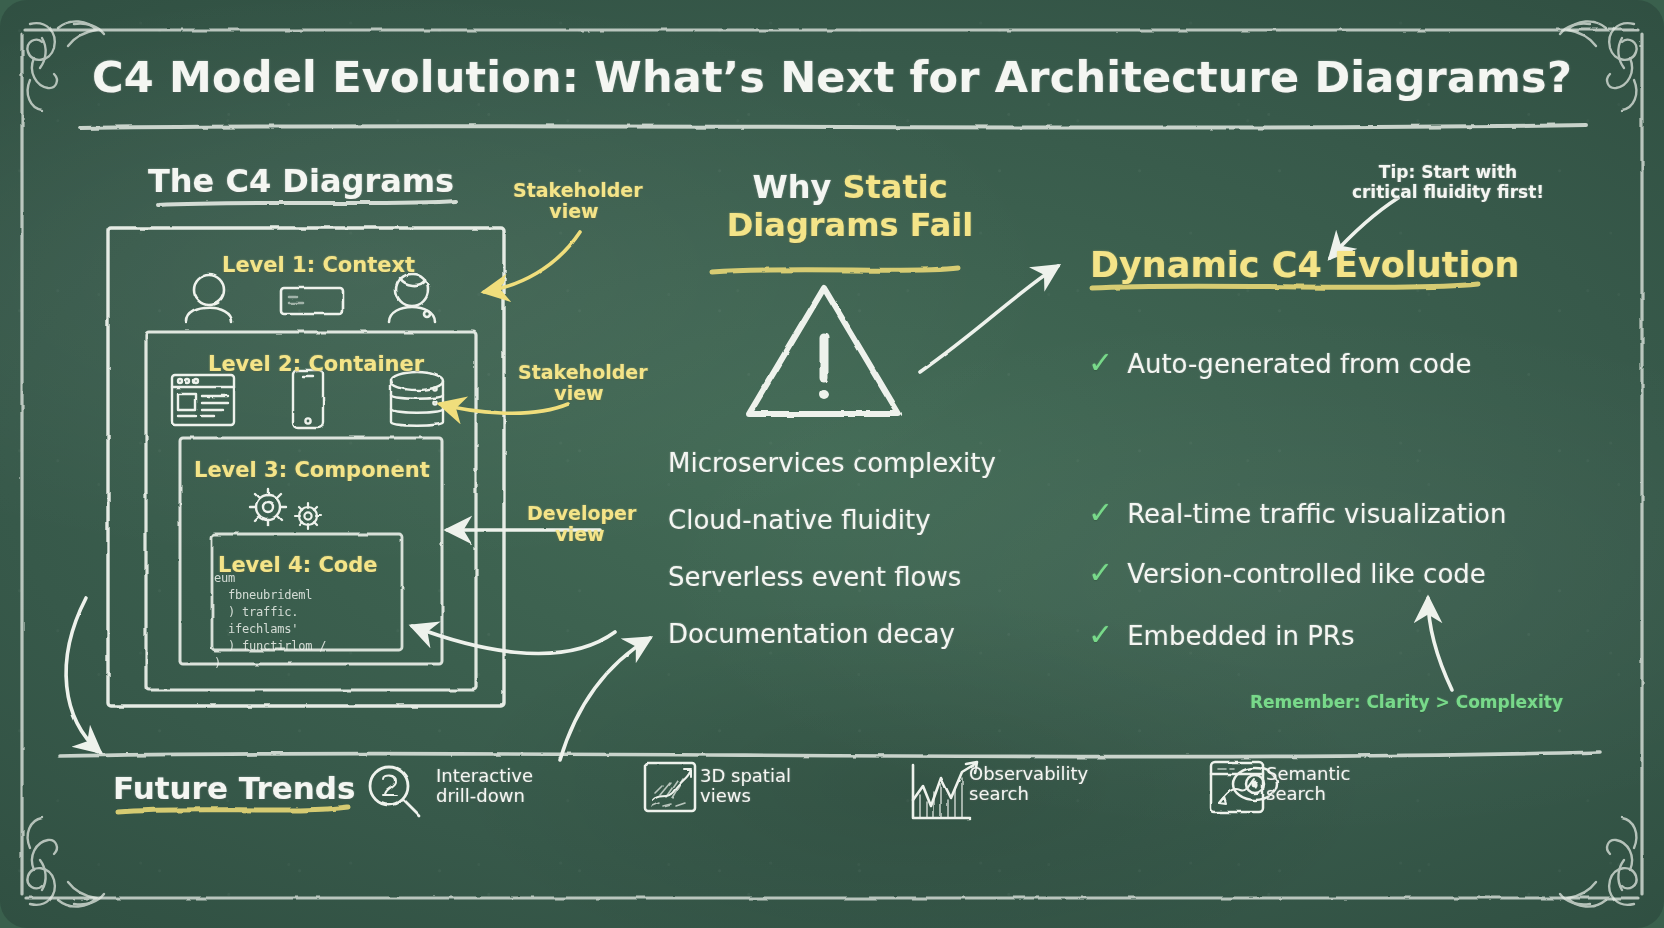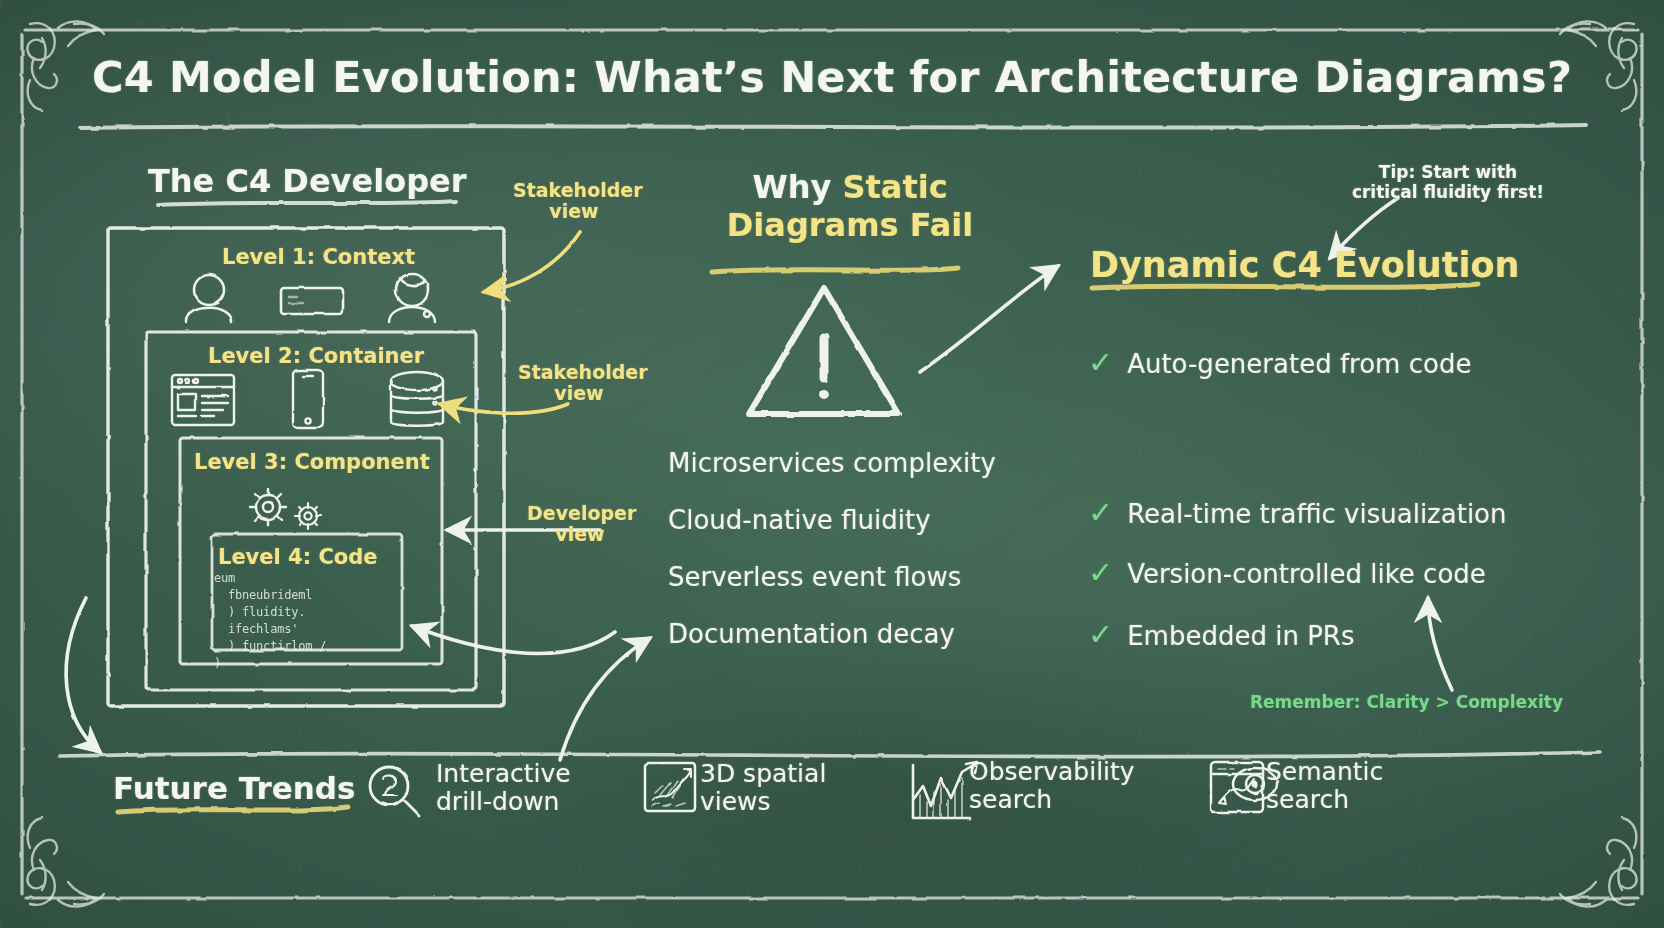--- a/index.html
+++ b/index.html
@@ -13,20 +13,21 @@
   
   #board {
     position: absolute;
     inset: 0;
     background:
       radial-gradient(ellipse 60% 45% at 22% 30%, rgba(255,255,255,0.055), rgba(255,255,255,0) 70%),
       radial-gradient(ellipse 55% 40% at 78% 62%, rgba(255,255,255,0.045), rgba(255,255,255,0) 72%),
       radial-gradient(ellipse 40% 30% at 55% 85%, rgba(0,0,0,0.10), rgba(0,0,0,0) 70%),
       radial-gradient(ellipse 90% 80% at 50% 50%, #436b56 0%, #37594a 55%, #2c4a3d 100%);
     overflow: hidden;
+    border-radius: 27px;
   }
   
   #board::before {
     content: "";
     position: absolute; inset: 0;
     background:
       linear-gradient(102deg, rgba(255,255,255,0.05) 0 2px, rgba(255,255,255,0) 2px 120px),
       linear-gradient(78deg, rgba(255,255,255,0.035) 0 3px, rgba(255,255,255,0) 3px 190px),
       linear-gradient(95deg, rgba(255,255,255,0.03) 0 1px, rgba(255,255,255,0) 1px 80px);
     mix-blend-mode: screen;
@@ -56,21 +57,21 @@
   
   #title {
     position: absolute; left: 0; right: 0; top: 52px;
     text-align: center;
     font-size: 43px; font-weight: 700; letter-spacing: .2px;
   }
 
   
   #hierarchy-title { position: absolute; left: 148px; top: 162px; font-size: 32px; font-weight: 700; }
 
-  .lvl-label { position: absolute; font-size: 21px; font-weight: 700; }
+  .lvl-label { position: absolute; font-size: 21px; font-weight: 700; margin-top: 8px; }
   #lbl-l1 { left: 222px; top: 245px; }
   #lbl-l2 { left: 208px; top: 344px; }
   #lbl-l3 { left: 194px; top: 450px; }
   #lbl-l4 { left: 218px; top: 545px; }
 
   .view-label { position: absolute; font-size: 19px; font-weight: 600; line-height: 1.12; text-align: center; }
   #view-1 { left: 513px; top: 180px; width: 122px; }
   #view-2 { left: 518px; top: 362px; width: 122px; }
   #view-3 { left: 527px; top: 503px; width: 106px; }
 
@@ -101,21 +102,21 @@
   #b-1 { left: 1088px; top: 498px; }
   #b-2 { left: 1088px; top: 558px; }
   #b-3 { left: 1088px; top: 620px; }
 
   #remember { position: absolute; left: 1250px; top: 692px; font-size: 17px; font-weight: 600; }
 
   
   #future-title { position: absolute; left: 113px; top: 770px; font-size: 31px; font-weight: 700; }
 
   .trend { position: absolute; display: flex; align-items: center; gap: 14px; }
-  .trend .tlabel { font-size: 25px; line-height: 1.1; }
+  .trend .tlabel { font-size: 18px; line-height: 1.1; }
   .trend .ticon { width: 52px; height: 52px; flex: 0 0 52px; }
   #t-0 { left: 370px; top: 760px; }
   #t-1 { left: 634px; top: 760px; }
   #t-2 { left: 903px; top: 758px; align-items: center; }
   #t-3 { left: 1200px; top: 758px; }
 
   
   .flourish { position: absolute; width: 120px; height: 110px; opacity: .9; }
   #fl-tl { left: 12px; top: 8px; }
   #fl-tr { right: 12px; top: 8px; transform: scaleX(-1); }
@@ -319,31 +320,31 @@
       <path d="M46,20 C58,10 76,12 84,22 C72,24 62,30 56,38"></path>
       <path d="M62,16 C74,14 86,18 92,26"></path>
       <path d="M22,50 C16,64 24,78 36,80 C44,81 48,72 42,66"></path>
       <path d="M18,72 C12,86 18,100 30,102"></path>
       <path d="M30,30 C36,40 34,52 28,60"></path>
     </g>
   </svg>
 
   <div id="title" class="chalk-w">C4 Model Evolution: What’s Next for Architecture Diagrams?</div>
 
-  <div id="hierarchy-title" class="chalk-w">The C4 Developer</div>
+  <div id="hierarchy-title" class="chalk-w">The C4 Diagrams</div>
 
   <div class="lvl-label chalk-y" id="lbl-l1">Level 1: Context</div>
   <div class="lvl-label chalk-y" id="lbl-l2">Level 2: Container</div>
   <div class="lvl-label chalk-y" id="lbl-l3">Level 3: Component</div>
   <div class="lvl-label chalk-y" id="lbl-l4">Level 4: Code</div>
 
   <div id="code-lines">
     <div>eum</div>
     <div>fbneubrideml</div>
-    <div>) fluidity. ifechlams'</div>
+    <div>) traffic. ifechlams'</div>
     <div>) functirlom /</div>
     <div>)</div>
   </div>
 
   <div class="view-label chalk-y" id="view-1">
     <div>Stakeholder</div>
     <div>view</div>
   </div>
   <div class="view-label chalk-y" id="view-2">
     <div>Stakeholder</div>

